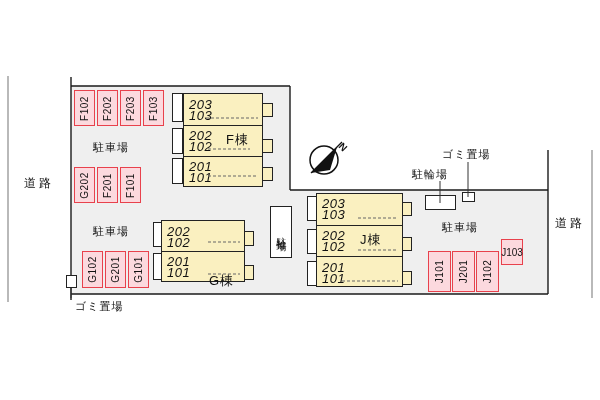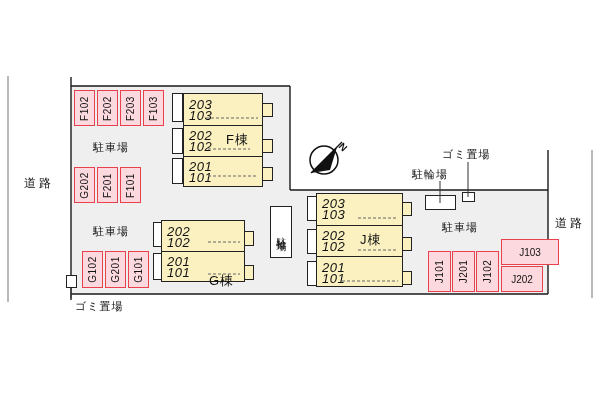--- a/index.html
+++ b/index.html
@@ -150,25 +150,22 @@
   <div class="spot" style="left:428px;top:251px;width:23px;height:41px">
       <span class="vtxt">J101</span>
     </div>
   <div class="spot" style="left:452px;top:251px;width:23px;height:41px">
       <span class="vtxt">J201</span>
     </div>
   <div class="spot" style="left:476px;top:251px;width:23px;height:41px">
       <span class="vtxt">J102</span>
     </div>
 
-  <div class="spot" style="left:501px;top:239px;width:58px;height:26px">
+  <div class="spot" style="left:501px;top:239px;width:22px;height:26px">
       <span>J103</span>
-    </div>
-  <div class="spot" style="left:501px;top:266px;width:42px;height:26px">
-      <span>J202</span>
     </div>
 
   <div class="fac" style="left:270px;top:206px;width:22px;height:52px">
     <span class="vfac">駐輪場</span>
   </div>
   <div class="fac" style="left:425px;top:195px;width:31px;height:15px"></div>
   <div class="fac" style="left:462px;top:192px;width:13px;height:10px"></div>
   <div class="fac" style="left:66px;top:275px;width:11px;height:13px"></div>
 
   <svg class="layer" width="600" height="400" viewBox="0 0 600 400">

